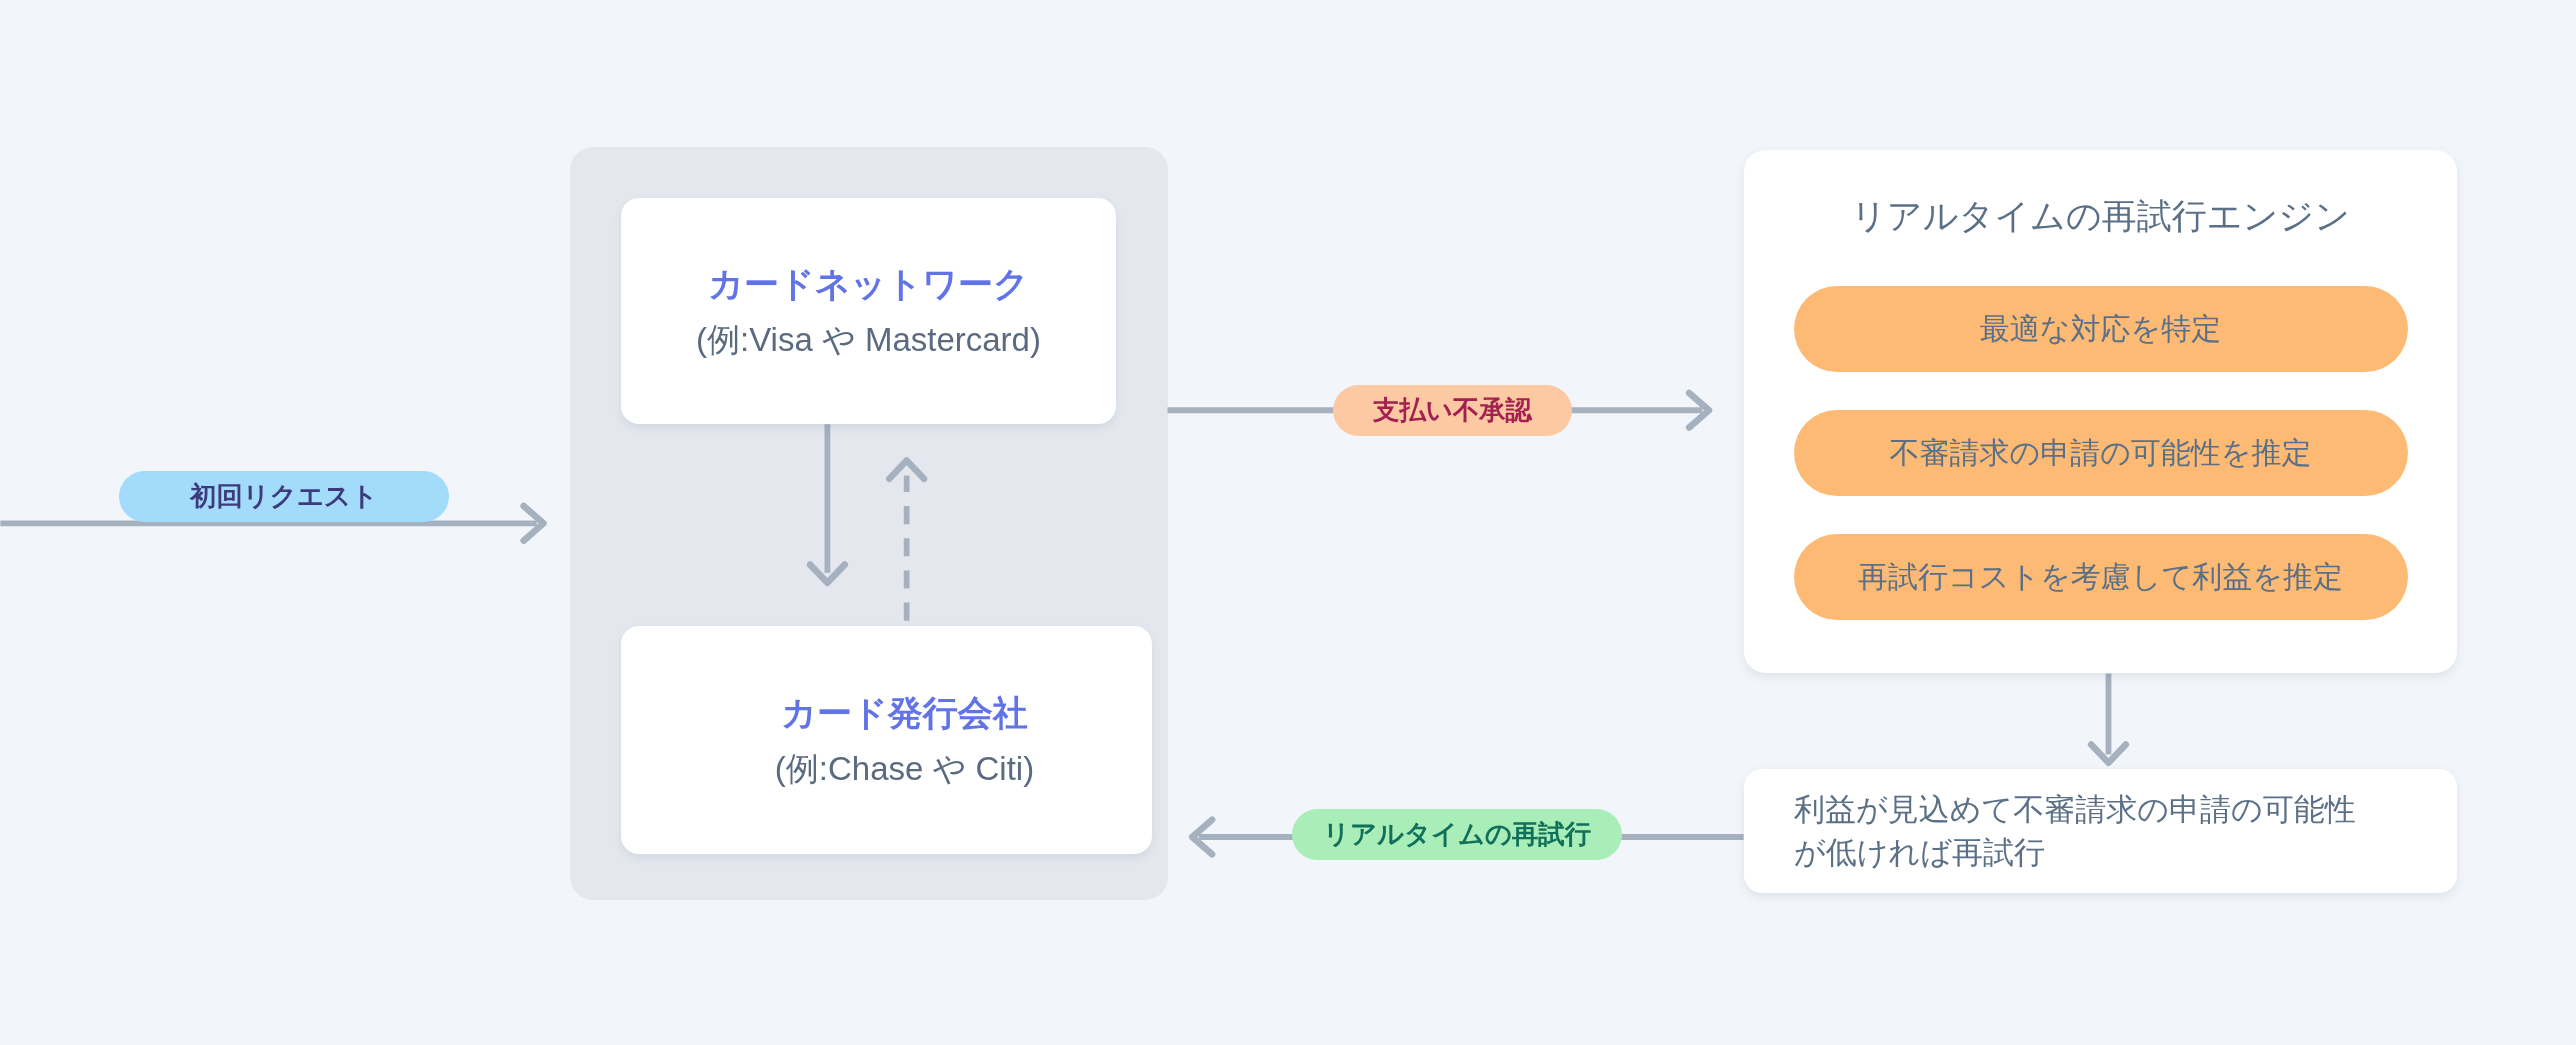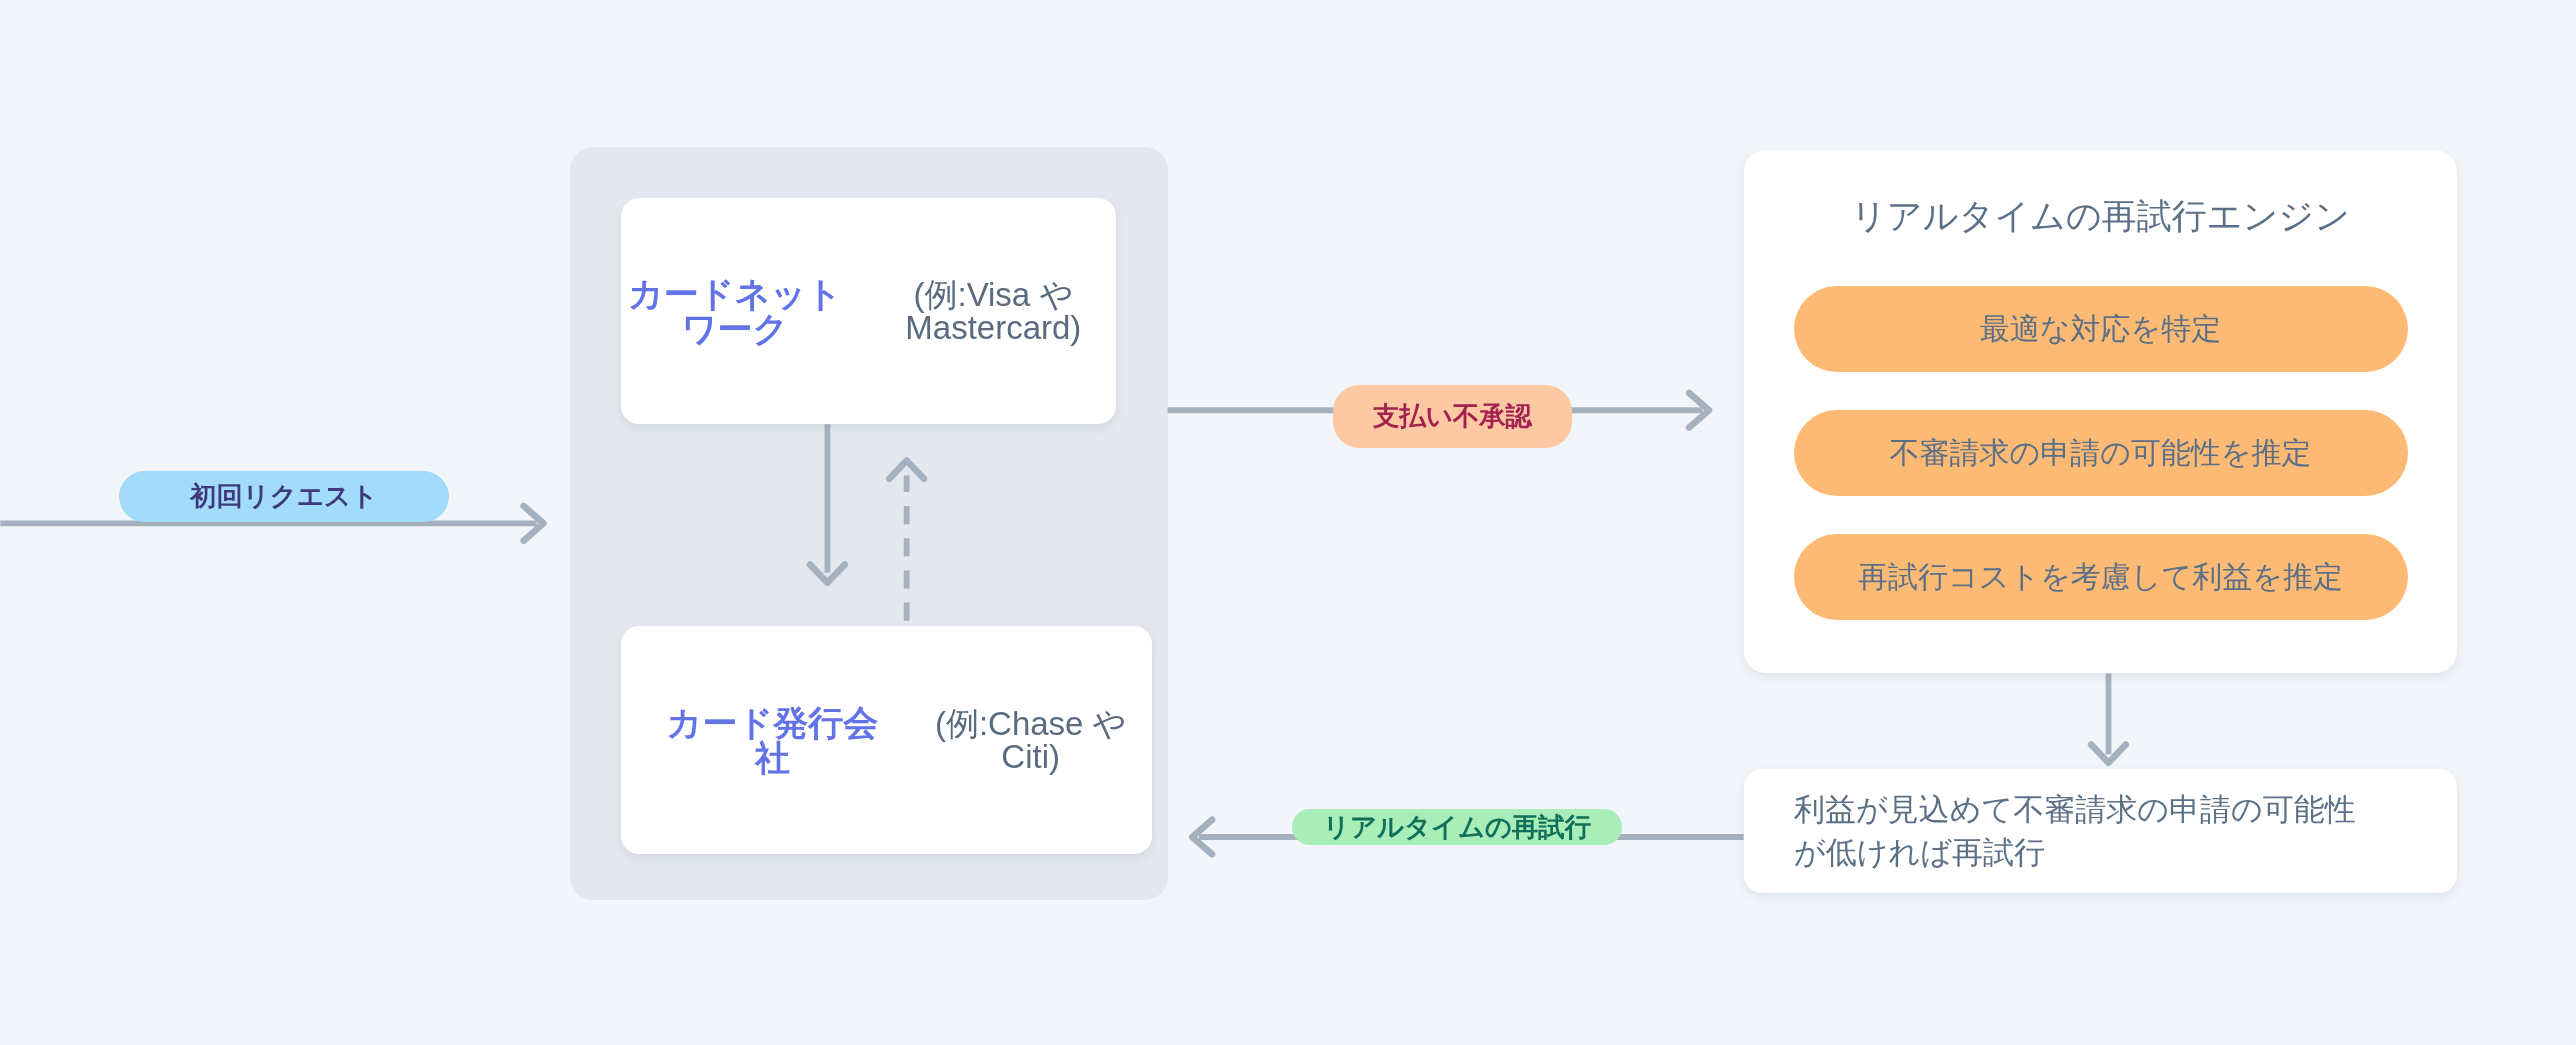--- a/index.html
+++ b/index.html
@@ -45,21 +45,21 @@
     stroke-dasharray: 22 17;
   }
   
   .card {
     position: absolute;
     background: #ffffff;
     border-radius: 18px;
     box-shadow: 0 3.3px 8.3px rgba(60, 70, 100, 0.10);
     z-index: 3;
     display: flex;
-    flex-direction: row;
+    flex-direction: column;
     align-items: center;
     justify-content: center;
   }
   .card.network { left: 621px; top: 198px; width: 495px; height: 226px; gap: 21.5px; }
   .card.issuer  { left: 621px; top: 626px; width: 495px; height: 228px; gap: 21.5px; padding-left: 36px; }
   .card-title {
     font-size: 35px;
     font-weight: bold;
     color: #6273e8;
     line-height: 1;
@@ -137,25 +137,25 @@
     justify-content: center;
     font-size: 26.4px;
     font-weight: bold;
     line-height: 1;
   }
   .pill.initial {
     left: 119px; top: 471px; width: 330px; height: 51px;
     background: #a3dcfb; color: #3d3a7e;
   }
   .pill.declined {
-    left: 1333px; top: 385px; width: 239px; height: 63px;
+    left: 1333px; top: 385px; width: 239px; height: 51px;
     background: #fcc9a3; color: #a32050;
   }
   .pill.retry {
-    left: 1292px; top: 809px; width: 330px; height: 36px;
+    left: 1292px; top: 809px; width: 330px; height: 51px;
     background: #a9edb8; color: #11705a;
   }
 </style>
 </head>
 <body>
 
 <div class="canvas">
 
   <div class="group-box"></div>
 

